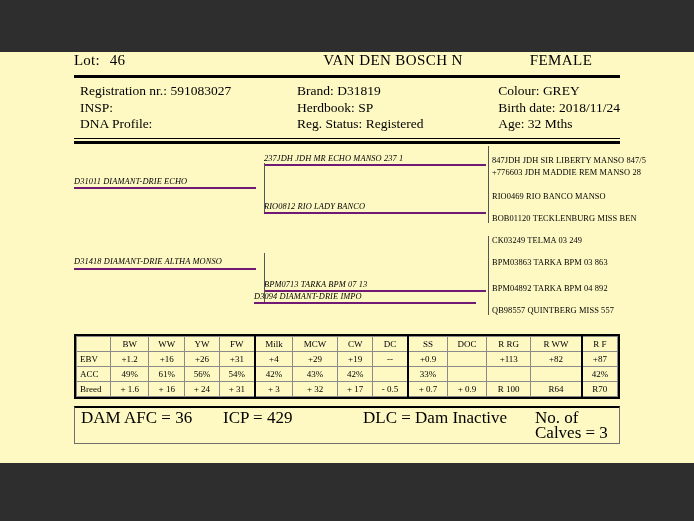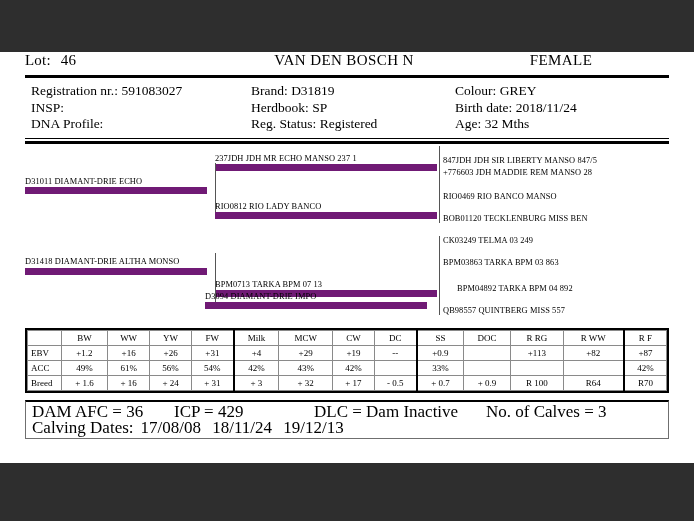--- a/index.html
+++ b/index.html
@@ -6,22 +6,22 @@
   html,body { width:694px; height:521px; overflow:hidden; }
   body {
     background:#2e2e2e;
     font-family:"Liberation Serif","DejaVu Serif",serif;
     color:#000;
   }
   .band { width:694px; background:#2e2e2e; }
   .band-top { height:52px; }
   .band-bottom { height:58px; }
   .sheet {
-    width:694px; height:411px; background:#ffffff;
-    position:relative; padding:0 25px;
+    width:694px; height:411px; background:#fef9c3;
+    position:relative; padding:0 74px;
   }
 
   
   .title-row {
     display:flex; align-items:baseline;
     height:22px; font-size:15px;
   }
   .t-lot { width:210px; letter-spacing:.2px; }
   .t-lot .lotnum { margin-left:10px; }
   .t-owner { width:218px; text-align:center; letter-spacing:.4px; }
@@ -42,25 +42,25 @@
 
   .rule-thin { height:1px; background:#000; margin-top:5px; }
   .rule-thick2 { height:3px; background:#000; margin-top:2px; }
 
   
   .ped { position:relative; height:170px; font-size:8.4px; letter-spacing:.1px; }
   .ped .node {
     position:absolute; white-space:nowrap;
     padding-bottom:1.5px;
   }
-  .ped .ul { border-bottom:7px solid #701a75; }
+  .ped .ul { border-bottom:2px solid #701a75;font-style:italic; }
   .ped .vbar { position:absolute; width:1px; background:#555; }
 
   
-  .tblwrap { border:2.5px solid #000; margin-top:14px; }
+  .tblwrap { border:2.5px solid #000; margin-top:20px; }
   table { border-collapse:collapse; width:100%; font-size:9px; }
   table td, table th {
     border:1px solid #8a8a8a;
     height:15px; text-align:center; font-weight:normal;
     padding:0 1px; white-space:nowrap;
   }
   table th { font-size:9px; }
   td.rowlbl, th.rowlbl { text-align:left; padding-left:3px; width:34px; }
   .sep-l { border-left:2px solid #000 !important; }
 
@@ -149,21 +149,21 @@
     <div class="node ul" style="left:190px; top:58px; width:222px;">RIO0812 RIO LADY BANCO</div>
     <div class="node ul" style="left:190px; top:100px; width:222px;margin-top:36px;">BPM0713 TARKA BPM 07 13</div>
     <div class="node ul" style="left:180px; top:148px; width:222px;">D3094 DIAMANT-DRIE IMPO</div>
 
     <div class="node" style="left:418px; top:12px;">847JDH JDH SIR LIBERTY MANSO 847/5</div>
     <div class="node" style="left:418px; top:24px;">+776603 JDH MADDIE REM MANSO 28</div>
     <div class="node" style="left:418px; top:48px;">RIO0469 RIO BANCO MANSO</div>
     <div class="node" style="left:418px; top:70px;">BOB01120 TECKLENBURG MISS BEN</div>
     <div class="node" style="left:418px; top:92px;">CK03249 TELMA 03 249</div>
     <div class="node" style="left:418px; top:114px;">BPM03863 TARKA BPM 03 863</div>
-    <div class="node" style="left:432px; top:140px;">BPM04892 TARKA BPM 04 892</div>
+    <div class="node" style="left:418px; top:140px;">BPM04892 TARKA BPM 04 892</div>
     <div class="node" style="left:418px; top:162px;">QB98557 QUINTBERG MISS 557</div>
 
     <div class="vbar" style="left:190px; top:19px; height:49px;"></div>
     <div class="vbar" style="left:190px; top:109px; height:49px;"></div>
     <div class="vbar" style="left:414px; top:2px; height:77px;"></div>
     <div class="vbar" style="left:414px; top:92px; height:79px;"></div>
   </div>
 
   <div class="tblwrap">
     <table>
@@ -238,25 +238,17 @@
     </table>
   </div>
 
   <div class="foot">
     <div class="foot-row">
       <div class="f1">DAM AFC = 36</div>
       <div class="f2">ICP = 429</div>
       <div class="f3">DLC = Dam Inactive</div>
       <div class="f4">No. of Calves = 3</div>
     </div>
-    <div class="foot-row foot-row2">
-      <span class="cd-label">Calving Dates:</span>
-      <span class="cd-dates">
-        <span>17/08/08</span>
-        <span>18/11/24</span>
-        <span>19/12/13</span>
-      </span>
-    </div>
   </div>
 
 </div>
 
 <div class="band band-bottom"></div>
 
 </body></html>

